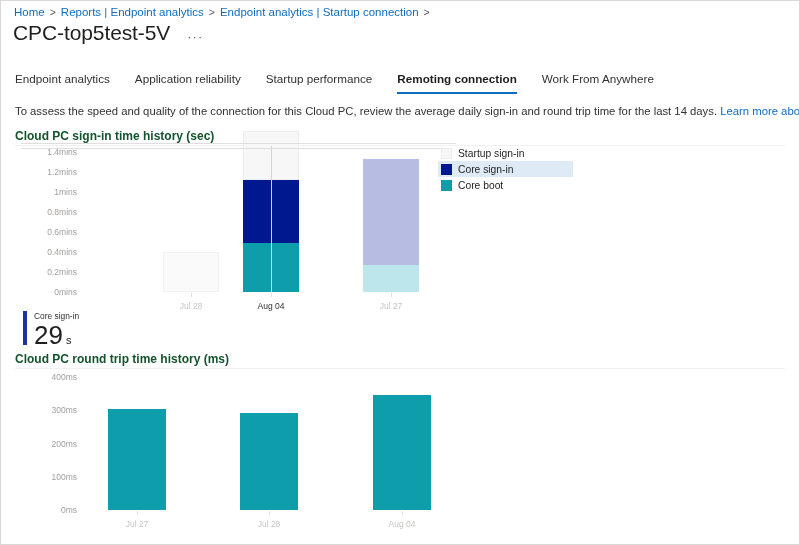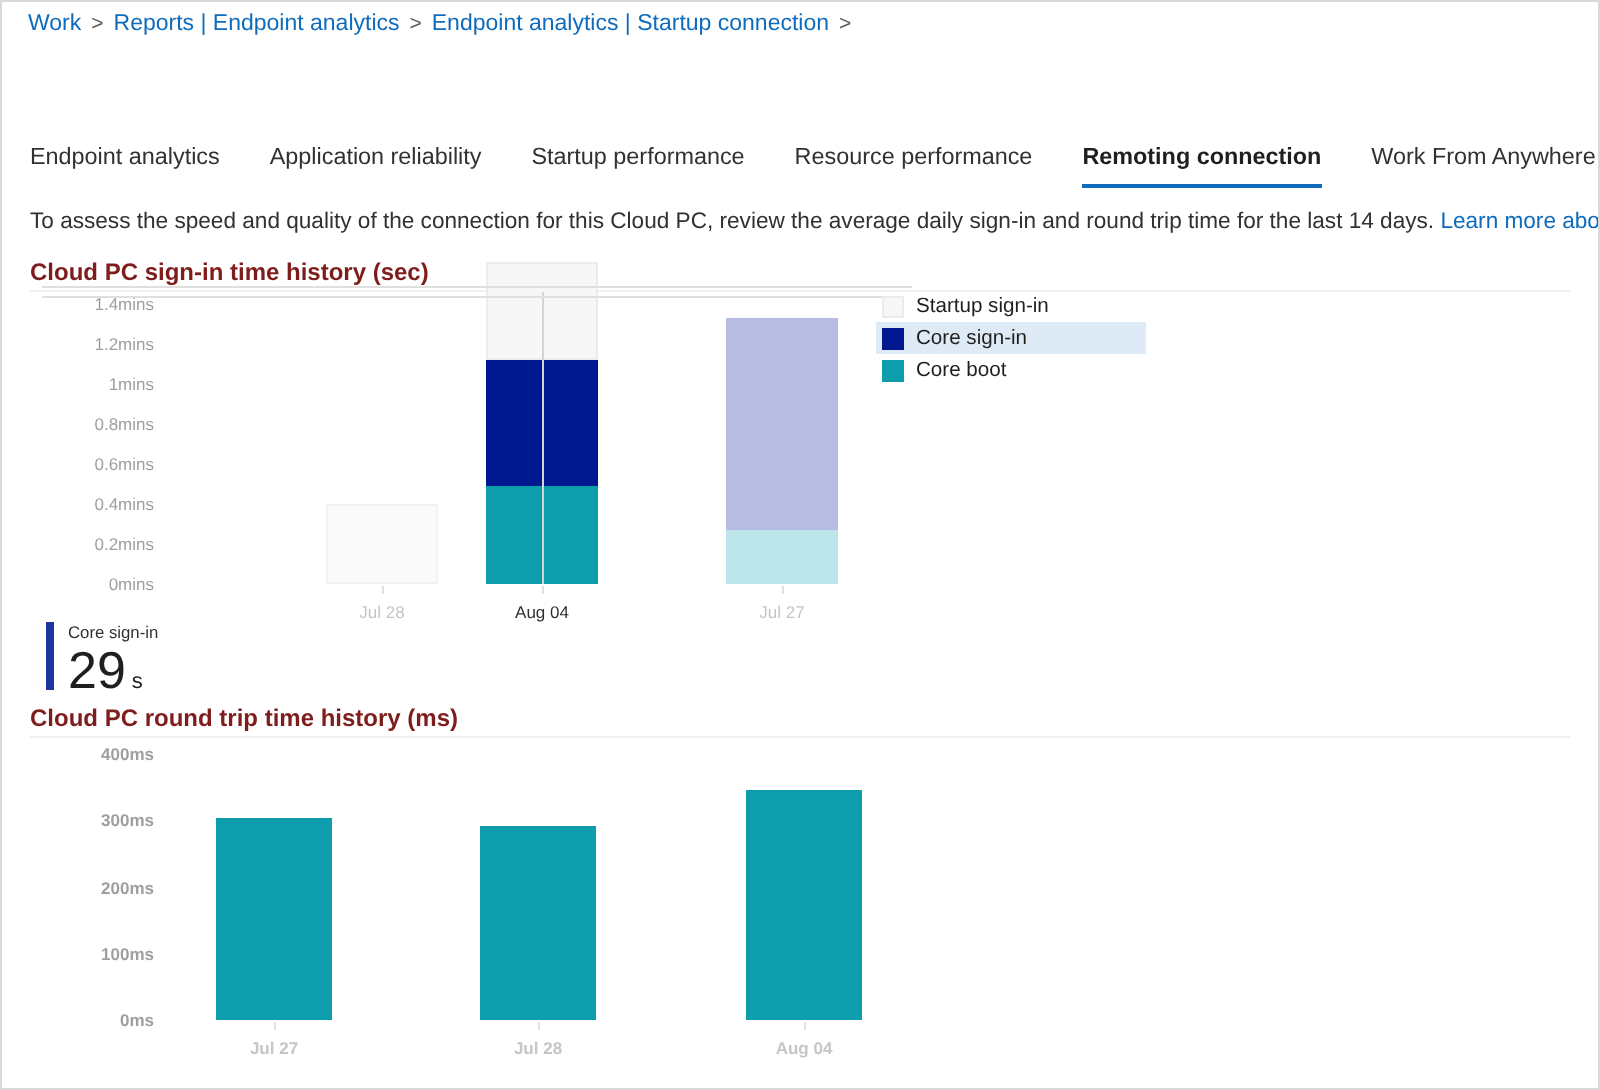--- a/index.html
+++ b/index.html
@@ -65,28 +65,28 @@
   
   .desc{
     position:absolute;left:14px;top:103px;
     font-size:11.3px;line-height:15px;color:#323130;
     white-space:nowrap;
   }
   .desc a{color:#0f6cbd;text-decoration:none;}
 
   
   .chart-title{
-    font-size:12px;font-weight:700;color:#7f1d1d;
+    font-size:12px;font-weight:700;color:#14532d;
   }
   #chart1-title{position:absolute;left:14px;top:128px;}
   #chart2-title{position:absolute;left:14px;top:351px;}
 
   .plot{position:absolute;}
   #plot1{left:14px;top:144px;width:770px;height:162px;}
-  #plot2{left:14px;top:367px;width:770px;height:160px;font-weight:bold;}
+  #plot2{left:14px;top:367px;width:770px;height:160px;}
 
   .topline{
     position:absolute;left:0;top:0;width:100%;height:1px;
     background:#f0f0f0;
   }
   .baseline{
     position:absolute;left:0;height:1px;background:#e1dfdd;
   }
   #base1{top:147px;width:425px;left:20px;}
   #base2{top:142px;width:435px;left:20px;}
@@ -140,34 +140,37 @@
   .kpi-value-row{display:flex;align-items:baseline;}
   .kpi-value{font-size:26px;line-height:27px;color:#201f1e;font-weight:400;}
   .kpi-unit{font-size:11px;color:#201f1e;margin-left:3px;}
 </style>
 </head>
 <body>
 
 <div class="page">
 
   <div class="breadcrumb">
-    <span class="crumb">Work</span>
+    <span class="crumb">Home</span>
     <span class="crumb-sep">&gt;</span>
     <span class="crumb">Reports | Endpoint analytics</span>
     <span class="crumb-sep">&gt;</span>
     <span class="crumb">Endpoint analytics | Startup connection</span>
     <span class="crumb-sep">&gt;</span>
   </div>
 
+  <div class="title-row">
+    <span class="page-title">CPC-top5test-5V</span>
+    <span class="ellipsis-btn">···</span>
+  </div>
 
   <div class="tabbar">
     <div class="tab">Endpoint analytics</div>
     <div class="tab">Application reliability</div>
     <div class="tab">Startup performance</div>
-    <div class="tab">Resource performance</div>
     <div class="tab active">Remoting connection</div>
     <div class="tab">Work From Anywhere</div>
   </div>
 
   <div class="desc">
     <span>To assess the speed and quality of the connection for this Cloud PC, review the average daily sign-in and round trip time for the last 14 days.</span>
     <a href="#">Learn more about monitoring remoting connection.</a>
   </div>
 
   <div class="chart-title" id="chart1-title">Cloud PC sign-in time history (sec)</div>

